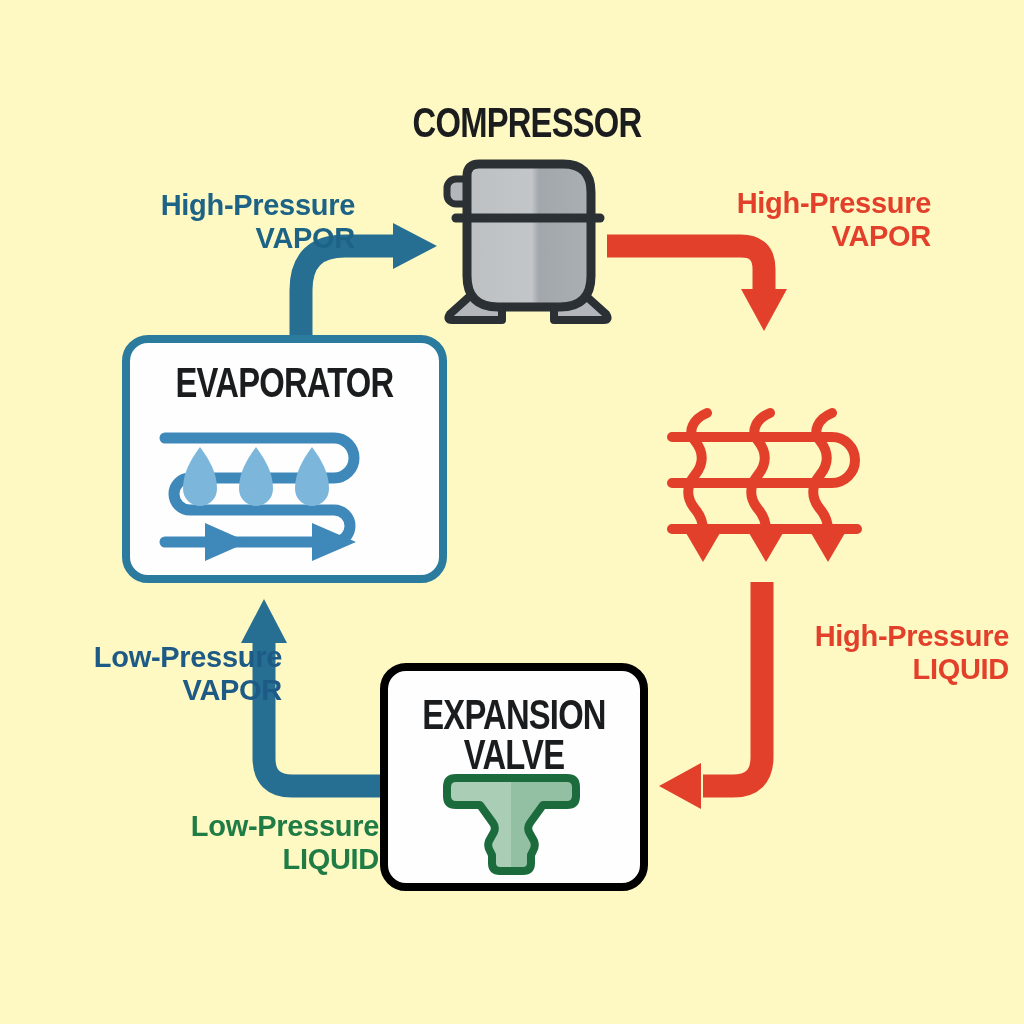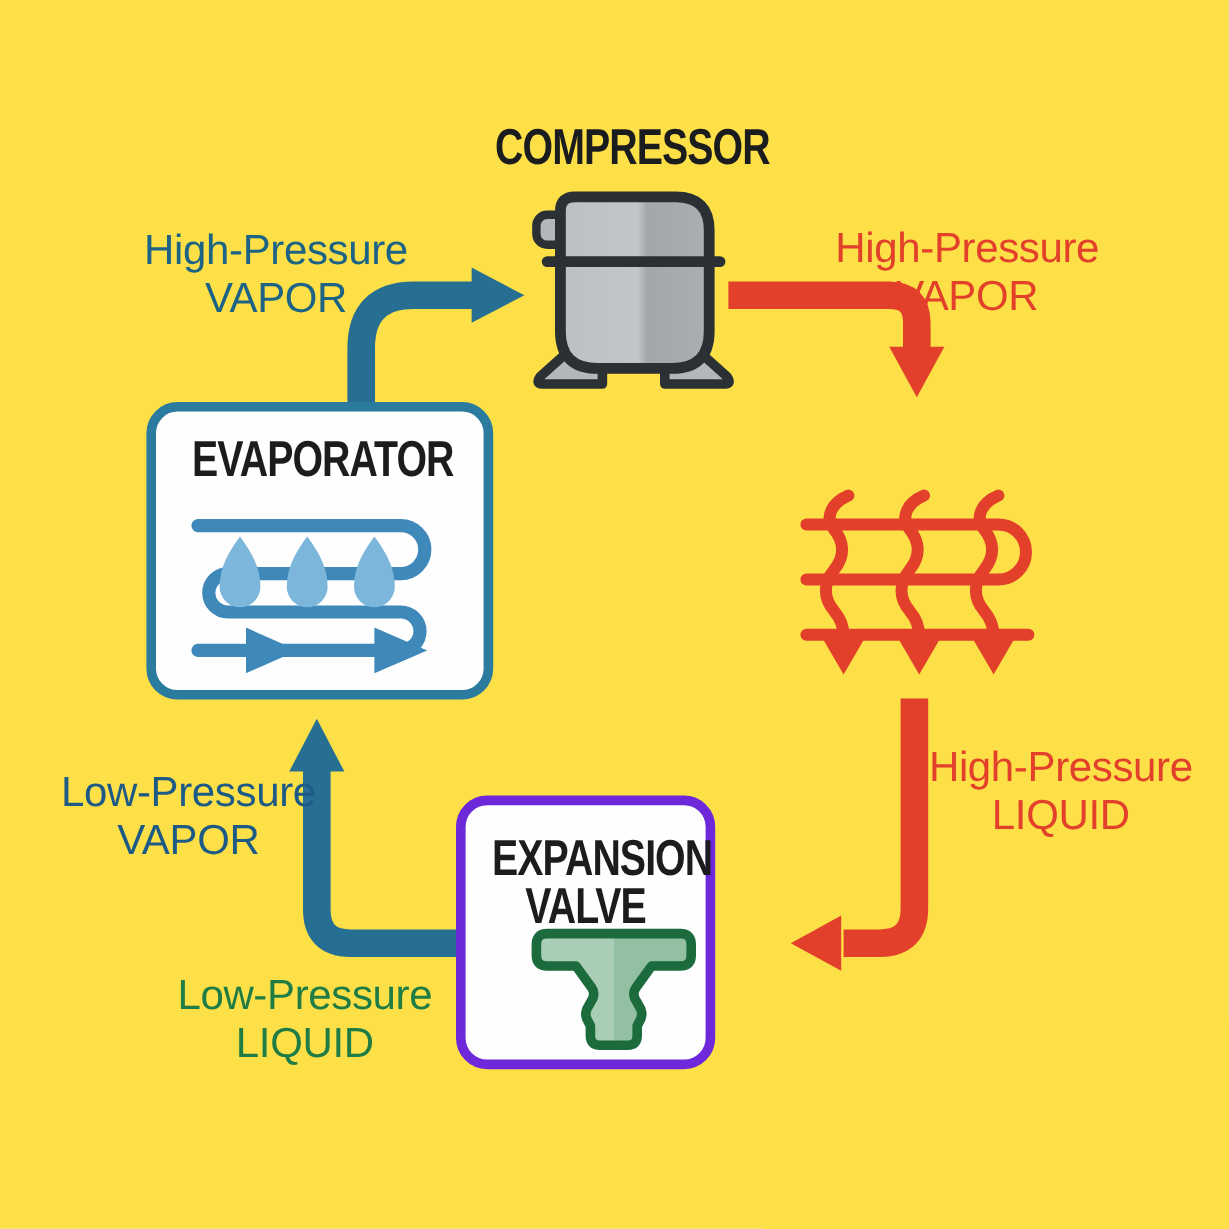--- a/index.html
+++ b/index.html
@@ -1,41 +1,41 @@
 <!DOCTYPE html>
 <html><head>
 <meta charset="utf-8">
 <style>
   html,body{margin:0;padding:0;background:#e9e9e7;}
   .canvas{
     position:relative;width:1024px;height:1024px;margin:0 auto;
-    background:#fde047;overflow:hidden;
+    background:#fef9c3;overflow:hidden;
     font-family:"Liberation Sans", sans-serif;
   }
   svg{position:absolute;display:block;}
   .pipes{left:0;top:0;}
   .box{
     position:absolute;box-sizing:border-box;background:#fefefe;border-radius:26px;
   }
-  .box-evaporator{left:122px;top:335px;width:289px;height:248px;border:8px solid #2a7b9d;}
+  .box-evaporator{left:122px;top:335px;width:325px;height:248px;border:8px solid #2a7b9d;}
   .box-condenser{left:639px;top:339px;width:255px;height:245px;border:8px solid #e2402b;}
-  .box-expansion{left:380px;top:663px;width:216px;height:228px;border:8px solid #6d28d9;}
+  .box-expansion{left:380px;top:663px;width:268px;height:228px;border:8px solid #000000;}
   .comp-title{
     position:absolute;left:377px;top:102px;width:300px;text-align:center;
     font-size:42px;font-weight:bold;color:#1a1c1e;letter-spacing:-1px;
     transform:scaleX(0.78);line-height:1;
   }
   .box-title{
     text-align:center;font-size:42px;font-weight:bold;color:#1a1c1e;
     letter-spacing:-1px;transform:scaleX(0.78);line-height:0.95;margin-top:20px;
   }
   .box-expansion .box-title{margin-top:24px;}
   .flow-label{
-    position:absolute;width:250px;text-align:center;
-    font-size:35px;font-weight:normal;line-height:1.15;letter-spacing:-0.3px;
+    position:absolute;width:250px;text-align:right;
+    font-size:29px;font-weight:bold;line-height:1.15;letter-spacing:-0.3px;
   }
   .fl-hp-vapor-in{left:105px;top:189px;}
   .fl-hp-vapor-out{left:681px;top:187px;}
   .fl-hp-liquid{left:759px;top:620px;}
   .fl-lp-lt-vapor{left:32px;top:641px;}
   .fl-lp-liquid{left:129px;top:810px;}
   .flow-label div{display:block;}
 </style>
 </head>
 <body>

